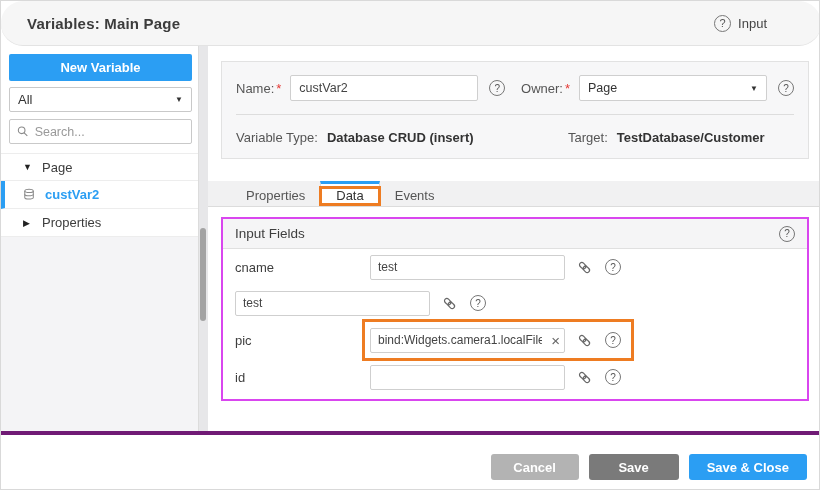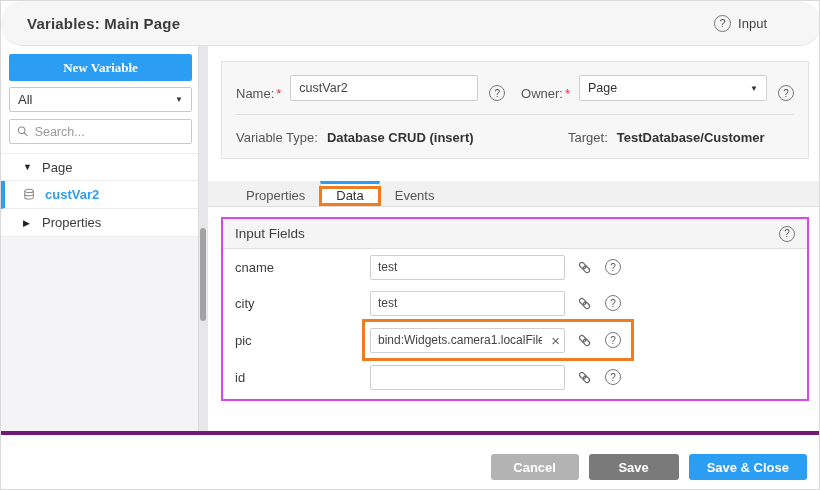--- a/index.html
+++ b/index.html
@@ -34,21 +34,21 @@
     background:#e7e7e9; border-left:1px solid #dcdcdc;
   }
   .sb-thumb {
     position:absolute; right:2px; top:182px; width:6px; height:93px;
     background:#a3a3a3; border-radius:3px;
   }
   .btn-new {
     position:absolute; left:8px; top:8px; width:183px; height:27px;
     background:var(--accent_blue,#2b9ef3); color:#fff; font-weight:bold; font-size:13px;
     border:none; border-radius:2px; cursor:pointer;
-    display:flex; align-items:center; justify-content:center;font-family:Liberation Serif, serif;
+    display:flex; align-items:center; justify-content:center;
   }
   .sb-select {
     position:absolute; left:8px; top:41px; width:183px; height:25px;
     background:#fff; border:1px solid #c9c9c9; border-radius:2px;
     display:flex; align-items:center; padding:0 8px; font-size:13px; color:#333; cursor:pointer;
   }
   .sb-select .caret { margin-left:auto; font-size:8px; color:#333; }
   .sb-search {
     position:absolute; left:8px; top:73px; width:183px; height:25px;
     background:#fff; border:1px solid #c9c9c9; border-radius:2px;
@@ -75,21 +75,21 @@
     position:absolute; left:0; top:191px; width:197px; height:194px;
     background:#f4f4f6;
   }
   
   .main { position:absolute; left:207px; top:45px; width:613px; height:385px; background:#fff; }
   .panel {
     position:absolute; left:13px; right:12px; top:15px; height:98px;
     background:#f7f7f8; border:1px solid #e2e2e2;
   }
   .panel-row1 { display:flex; align-items:center; height:52px; padding:0 14px; }
-  .fgroup { display:flex; align-items:flex-end; }
+  .fgroup { display:flex; align-items:center; }
   .fgroup.g1 { width:302px; }
   .flabel { font-size:13px; color:#555; white-space:nowrap; }
   .req { color:var(--required_red,#e53935); margin-left:2px; font-size:13px; }
   .tinput {
     margin-left:9px; width:188px; height:26px; background:#fff;
     border:1px solid #cfcfcf; border-radius:2px; padding:0 8px;
     font-size:12.5px; color:#444; font-family:"Liberation Sans", sans-serif; outline:none;
   }
   .tselect {
     margin-left:9px; width:188px; height:26px; background:#fff;
@@ -284,21 +284,20 @@
           <g transform="rotate(45 8 8)" fill="none" stroke="#666" stroke-width="1.3">
             <rect x="1.5" y="5.5" width="7.5" height="5" rx="2.5"></rect>
             <rect x="7" y="5.5" width="7.5" height="5" rx="2.5"></rect>
           </g>
         </svg>
       </span>
       <span class="help-circle mini-help">?</span>
     </div>
 
     <div class="frow">
-      <span class="frow-label">city</span>
       <span class="fwrap">
         <input class="finput" value="test" style="">
       </span>
       <span class="link-icon">
         <svg width="15" height="15" viewBox="0 0 16 16">
           <g transform="rotate(45 8 8)" fill="none" stroke="#666" stroke-width="1.3">
             <rect x="1.5" y="5.5" width="7.5" height="5" rx="2.5"></rect>
             <rect x="7" y="5.5" width="7.5" height="5" rx="2.5"></rect>
           </g>
         </svg>

